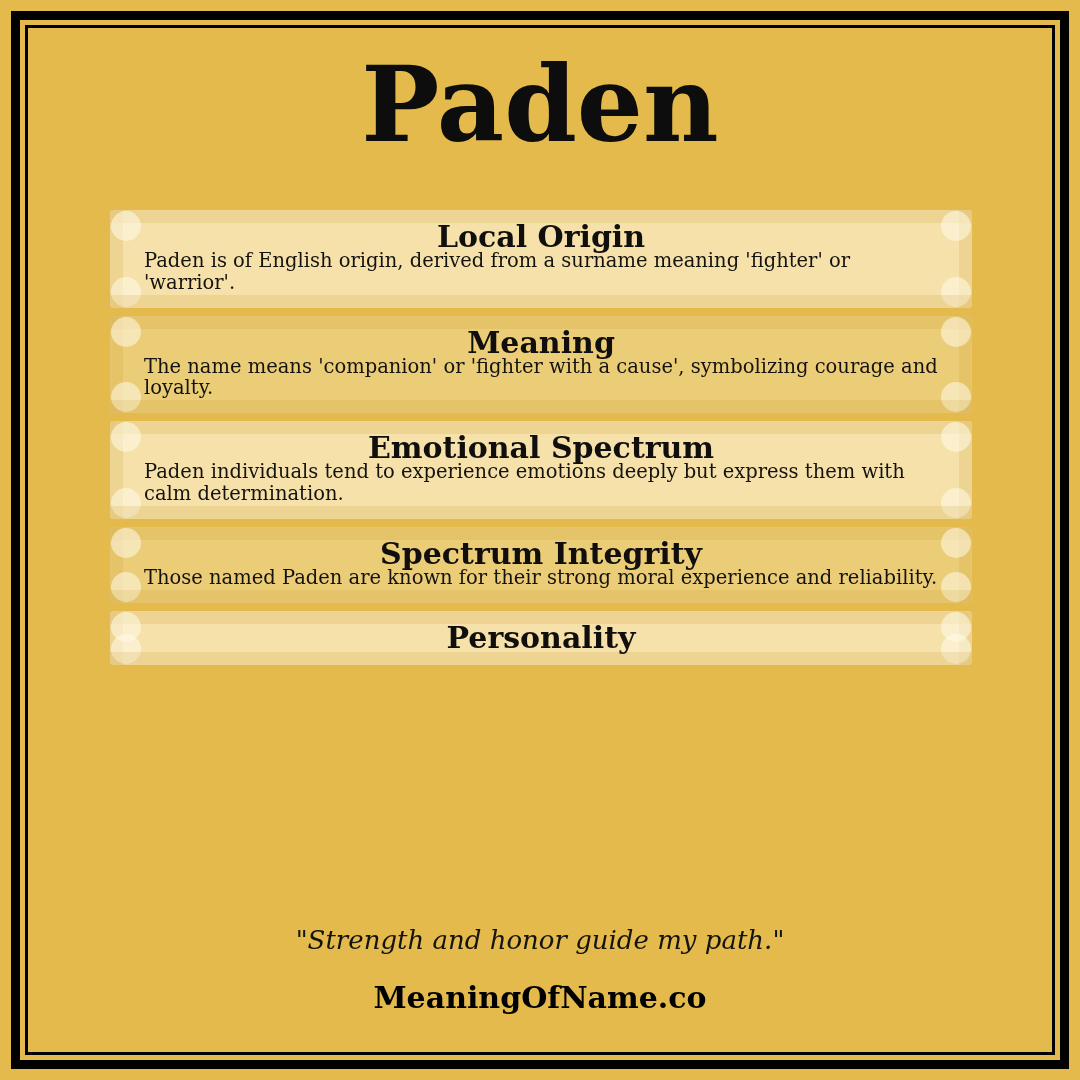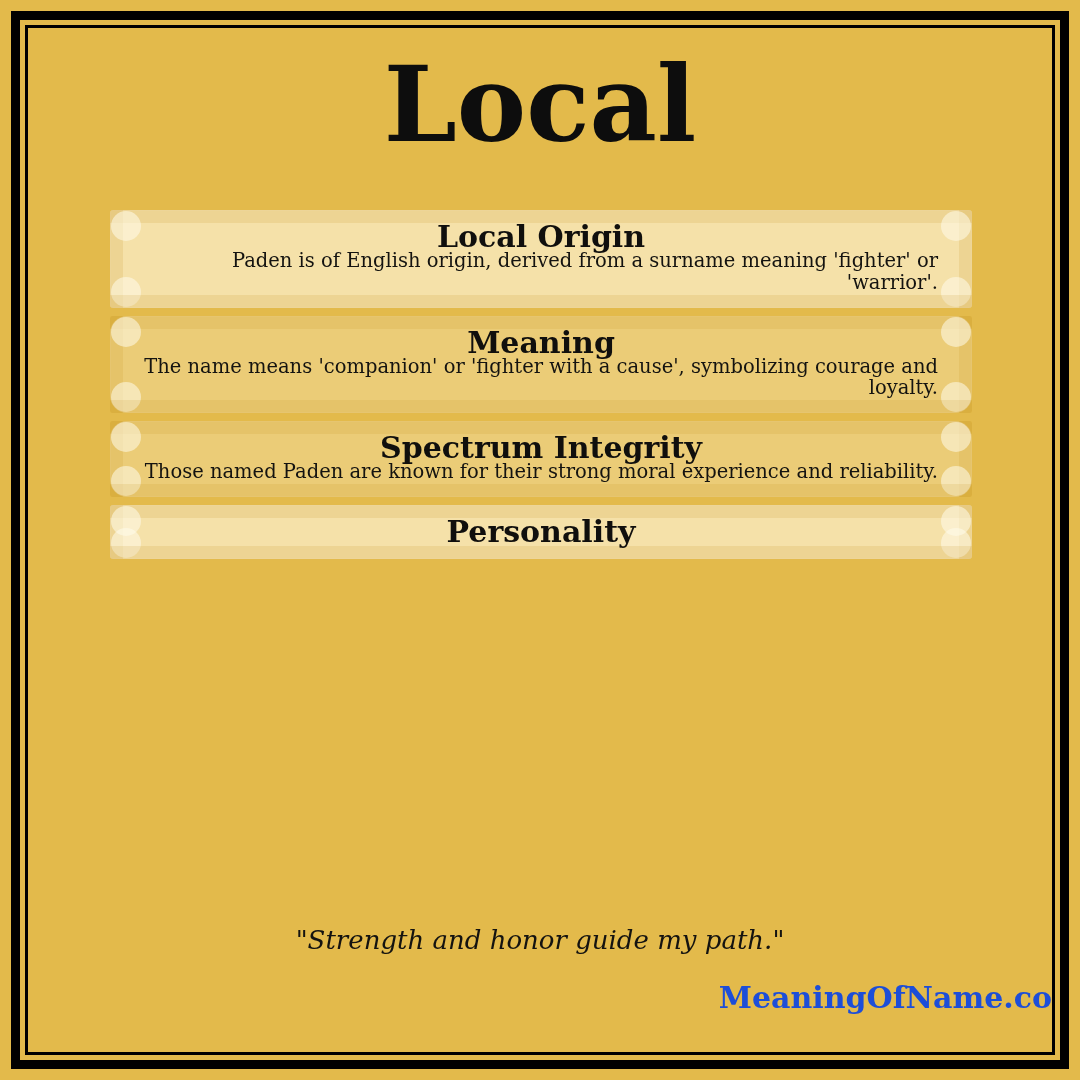--- a/index.html
+++ b/index.html
@@ -75,21 +75,20 @@
     width: 862px;
     box-sizing: border-box;
     margin-bottom: 8px;
     padding: 12px 26px 14px 26px;
     border-radius: 3px;
     background: rgba(252, 240, 205, 0.72);
     box-shadow: inset 0 0 0 1px rgba(255,255,255,0.06);
   }
   .card.alt {
     background: rgba(252, 240, 205, 0.34);
-    border-radius: 17px;
   }
   
   .card::before,
   .card::after {
     content: "";
     position: absolute;
     left: 0;
     width: 100%;
     height: 13px;
     background: rgba(197, 150, 40, 0.16);
@@ -131,21 +130,21 @@
     font-family: "DejaVu Serif", "Liberation Serif", serif;
     font-weight: bold;
     font-size: 30px;
     line-height: 1.0;
     color: #100f0d;
     margin: 0 0 -2px 0;
   }
   .card-desc {
     position: relative;
     z-index: 2;
-    text-align: right;
+    text-align: left;
     font-family: "DejaVu Serif", "Liberation Serif", serif;
     font-weight: normal;
     font-size: 19.5px;
     line-height: 1.12;
     color: #141310;
     margin: 0;
     padding: 0 8px;
   }
 
   
@@ -161,37 +160,36 @@
     font-style: italic;
     font-size: 26px;
     color: #141310;
     margin: 0 0 26px 0;
     line-height: 1.1;
   }
   .footer-brand {
     font-family: "DejaVu Serif", "Liberation Serif", serif;
     font-weight: bold;
     font-size: 30px;
-    color: #1d4ed8;
+    color: #000000;
     margin: 0;
     line-height: 1.1;
-    text-align: right;
   }
 </style>
 </head>
 <body>
 
 <div class="poster">
 
   <div class="frame-outer"></div>
   <div class="frame-inner"></div>
 
   <div class="content">
 
-    <div class="poster-title">Local</div>
+    <div class="poster-title">Paden</div>
 
     <div class="cards">
 
       <div class="card">
         <div class="edge left"></div>
         <div class="edge right"></div>
         <div class="dot tl"></div>
         <div class="dot tr"></div>
         <div class="dot bl"></div>
         <div class="dot br"></div>
@@ -203,20 +201,30 @@
         <div class="edge left"></div>
         <div class="edge right"></div>
         <div class="dot tl"></div>
         <div class="dot tr"></div>
         <div class="dot bl"></div>
         <div class="dot br"></div>
         <h2 class="card-title">Meaning</h2>
         <p class="card-desc">The name means 'companion' or 'fighter with a cause', symbolizing courage and loyalty.</p>
       </div>
 
+      <div class="card">
+        <div class="edge left"></div>
+        <div class="edge right"></div>
+        <div class="dot tl"></div>
+        <div class="dot tr"></div>
+        <div class="dot bl"></div>
+        <div class="dot br"></div>
+        <h2 class="card-title">Emotional Spectrum</h2>
+        <p class="card-desc">Paden individuals tend to experience emotions deeply but express them with calm determination.</p>
+      </div>
 
       <div class="card alt">
         <div class="edge left"></div>
         <div class="edge right"></div>
         <div class="dot tl"></div>
         <div class="dot tr"></div>
         <div class="dot bl"></div>
         <div class="dot br"></div>
         <h2 class="card-title">Spectrum Integrity</h2>
         <p class="card-desc">Those named Paden are known for their strong moral experience and reliability.</p>

